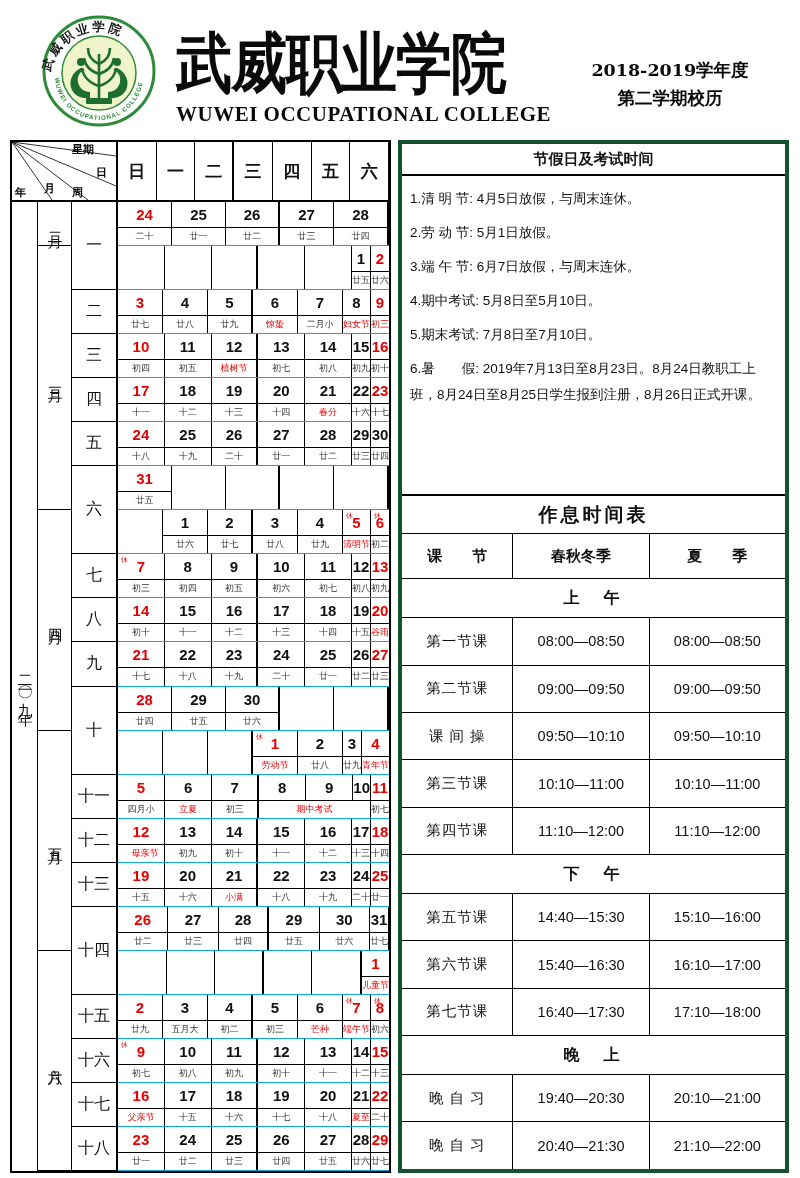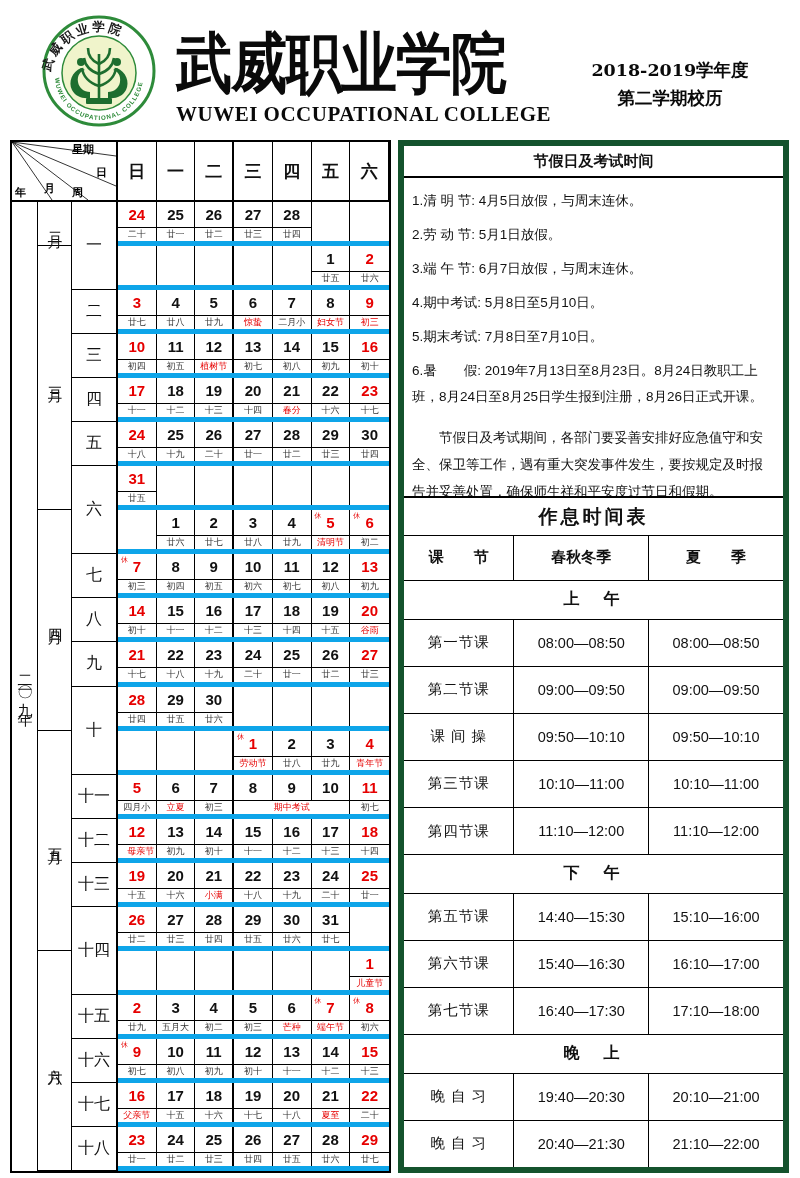--- a/index.html
+++ b/index.html
@@ -23,35 +23,35 @@
   .corner svg{position:absolute;inset:0;width:100%;height:100%;}
   .dh{border-right:1px solid #000;border-bottom:2px solid #000;display:flex;align-items:center;justify-content:center;
       font-weight:bold;font-size:17px;}
   .dh.tk{border-right-width:2px;}
   .ycell{grid-column:1;grid-row:2/24;border-right:1px solid #000;display:flex;align-items:center;justify-content:center;
          writing-mode:vertical-rl;text-orientation:upright;font-size:15px;letter-spacing:9px;}
   .mcell{grid-column:2;border-right:1px solid #000;border-bottom:1px solid #000;display:flex;align-items:center;
          justify-content:center;writing-mode:vertical-rl;text-orientation:upright;font-size:15px;letter-spacing:3px;}
   .wcell{grid-column:3;border-right:2px solid #000;border-bottom:1px solid #000;display:flex;align-items:center;
          justify-content:center;font-size:16px;}
-  .pair{grid-column:4/11;border-bottom:5px solid #0ea5e9;display:grid;grid-template-columns:repeat(7,1fr);
+  .pair{grid-column:4/11;border-bottom:1px solid #0ea5e9;display:grid;grid-template-columns:repeat(5,1fr);
         grid-template-rows:26px 1fr;}
   .dc{grid-row:1;border-right:1px solid #000;display:flex;align-items:center;justify-content:center;position:relative;}
   .dc.f{border-bottom:1px solid #000;}
   .dc.tk,.lc.tk{border-right-width:2px;}
   .dc:nth-child(7n){border-right:none;}
   .num{font-weight:bold;font-size:15px;}
   .redd{color:#e60000;}
   .xiu{position:absolute;left:3px;top:1px;font-size:7px;color:#e60000;font-weight:normal;}
   .lc{grid-row:2;border-right:1px solid #000;display:flex;align-items:center;justify-content:center;
       font-size:9px;color:#333;overflow:hidden;white-space:nowrap;}
   .lc.lr{color:#e60000;}
   .lc.last{border-right:none;}
   
-  .rpanel{position:absolute;left:398px;top:140px;width:391px;height:1033px;border:6px solid #14532d;box-sizing:border-box;
+  .rpanel{position:absolute;left:398px;top:140px;width:391px;height:1033px;border:4px solid #14532d;box-sizing:border-box;
           display:flex;flex-direction:column;background:#fff;}
   .rp-title{flex:0 0 30px;line-height:29px;text-align:center;font-weight:bold;font-size:15px;border-bottom:2px solid #000;}
   .note-block{flex:0 0 316px;overflow:hidden;padding:2px 12px 0 8px;font-size:13.5px;color:#111;}
   .notice{line-height:26px;margin-top:8px;}
   .remark{line-height:27px;margin-top:14px;text-indent:2em;}
   .zx-title{border-top:2px solid #000;flex:0 0 37px;line-height:37px;text-align:center;font-weight:bold;
             font-size:19px;letter-spacing:3px;}
   .sched{flex:1;border-top:1px solid #000;}
   .sched table{width:100%;height:100%;border-collapse:collapse;table-layout:fixed;}
   .sched td{border:1px solid #000;text-align:center;font-size:14.5px;padding:0;}
@@ -773,21 +773,20 @@
     <div class="rp-title">节假日及考试时间</div>
     <div class="note-block">
       <div id="notices">
           <div class="notice">1.清 明 节: 4月5日放假，与周末连休。</div>
           <div class="notice">2.劳 动 节: 5月1日放假。</div>
           <div class="notice">3.端 午 节: 6月7日放假，与周末连休。</div>
           <div class="notice">4.期中考试: 5月8日至5月10日。</div>
           <div class="notice">5.期末考试: 7月8日至7月10日。</div>
           <div class="notice">6.暑　　假: 2019年7月13日至8月23日。8月24日教职工上班，8月24日至8月25日学生报到注册，8月26日正式开课。</div>
         </div>
-      <div class="remark">节假日及考试期间，各部门要妥善安排好应急值守和安全、保卫等工作，遇有重大突发事件发生，要按规定及时报告并妥善处置，确保师生祥和平安度过节日和假期。</div>
     </div>
     <div class="zx-title">作息时间表</div>
     <div class="sched">
       <table id="schedTable">
           <tbody>
             <tr class="sh">
               <td style="width:29%">课　　节</td>
               <td style="width:35.5%">春秋冬季</td>
               <td style="width:35.5%">夏　　季</td>
             </tr>

